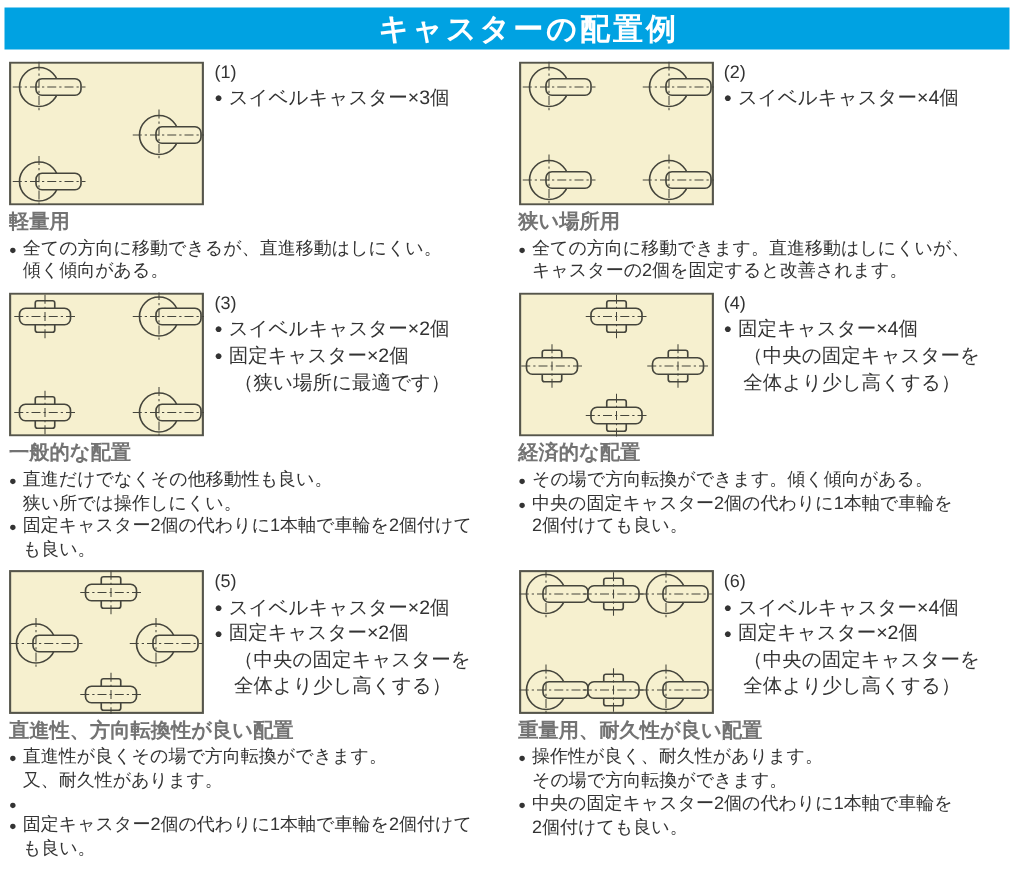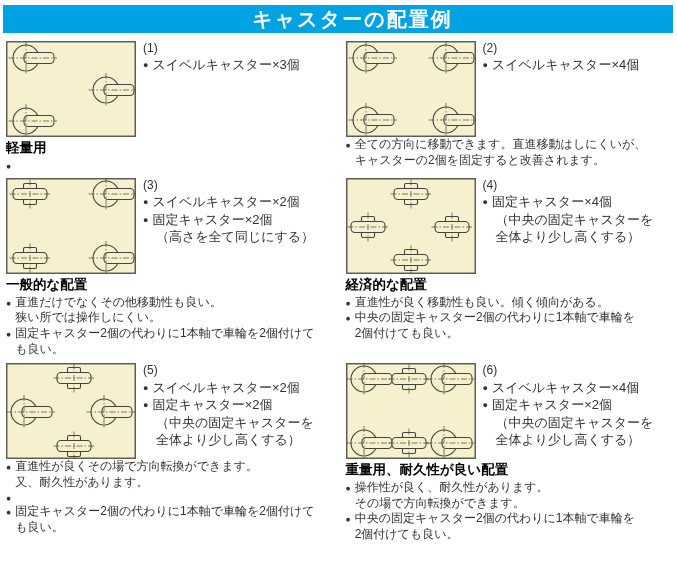--- a/index.html
+++ b/index.html
@@ -18,21 +18,21 @@
     padding:0 6px;
   }
   .section{margin-bottom:6px;}
   .dtop{display:flex;gap:7px;align-items:flex-start;}
   .diagram{flex:none;display:block;}
   .specs{padding-top:0;}
   .num{font-size:12px;color:#333;line-height:1.2;margin-bottom:1px;}
   .specline{display:flex;align-items:flex-start;font-size:13px;line-height:1.35;color:#333;}
   .specline .dot{font-size:9px;margin:3px 4px 0 0;flex:none;}
   .specline.noBullet{padding-left:13px;}
-  .heading{font-size:13.5px;font-weight:bold;color:#000000;margin:3px 0 1px;line-height:1.25;}
+  .heading{font-size:13.5px;font-weight:bold;color:#737373;margin:3px 0 1px;line-height:1.25;}
   .bullet{display:flex;align-items:flex-start;font-size:12px;line-height:1.3;color:#333;}
   .bullet .dot{font-size:8.5px;margin:3px 4px 0 0;flex:none;}
   .bullet .txt{white-space:pre-line;}
 </style>
 </head>
 <body>
 
 <div class="header-bar" style="background: rgb(0, 162, 226); color: rgb(255, 255, 255);">
   <span>キャスターの配置例</span>
 </div>
@@ -65,20 +65,22 @@
           <div class="num">(1)</div>
           <div class="specline">
             <span class="dot">●</span>
             <span class="txt">スイベルキャスター×3個</span>
           </div>
         </div>
       </div>
       <div class="heading">軽量用</div>
       <div class="bullet">
         <span class="dot">●</span>
+        <span class="txt">全ての方向に移動できるが、直進移動はしにくい。
+傾く傾向がある。</span>
       </div>
     </div>
     <div class="section">
       <div class="dtop">
         <svg width="130" height="96" viewBox="0 0 130 96" class="diagram">
           <rect x="0.75" y="0.75" width="128.5" height="94.5" fill="#f6f0cf" stroke="#55554b" stroke-width="1.4"></rect>
           <g transform="translate(20,17)">
             <circle cx="0" cy="0" r="13" fill="#f6f0cf" stroke="#45453c" stroke-width="1.1"></circle>
             <rect x="-2" y="-5.5" width="30" height="11" rx="4" fill="#f6f0cf" stroke="#45453c" stroke-width="1.1"></rect>
             <line x1="-17.5" y1="0" x2="31" y2="0" stroke="#45453c" stroke-width="0.7" stroke-dasharray="6 2 1.5 2"></line>
@@ -104,20 +106,21 @@
           </g>
         </svg>
         <div class="specs">
           <div class="num">(2)</div>
           <div class="specline">
             <span class="dot">●</span>
             <span class="txt">スイベルキャスター×4個</span>
           </div>
         </div>
       </div>
+      <div class="heading">狭い場所用</div>
       <div class="bullet">
         <span class="dot">●</span>
         <span class="txt">全ての方向に移動できます。直進移動はしにくいが、
 キャスターの2個を固定すると改善されます。</span>
       </div>
     </div>
     <div class="section">
       <div class="dtop">
         <svg width="130" height="96" viewBox="0 0 130 96" class="diagram">
           <rect x="0.75" y="0.75" width="128.5" height="94.5" fill="#f6f0cf" stroke="#55554b" stroke-width="1.4"></rect>
@@ -150,21 +153,21 @@
           <div class="num">(3)</div>
           <div class="specline">
             <span class="dot">●</span>
             <span class="txt">スイベルキャスター×2個</span>
           </div>
           <div class="specline">
             <span class="dot">●</span>
             <span class="txt">固定キャスター×2個</span>
           </div>
           <div class="specline noBullet">
-            <span class="txt">（高さを全て同じにする）</span>
+            <span class="txt">（狭い場所に最適です）</span>
           </div>
         </div>
       </div>
       <div class="heading">一般的な配置</div>
       <div class="bullet">
         <span class="dot">●</span>
         <span class="txt">直進だけでなくその他移動性も良い。
 狭い所では操作しにくい。</span>
       </div>
       <div class="bullet">
@@ -212,21 +215,21 @@
             <span class="txt">（中央の固定キャスターを</span>
           </div>
           <div class="specline noBullet">
             <span class="txt">全体より少し高くする）</span>
           </div>
         </div>
       </div>
       <div class="heading">経済的な配置</div>
       <div class="bullet">
         <span class="dot">●</span>
-        <span class="txt">直進性が良く移動性も良い。傾く傾向がある。</span>
+        <span class="txt">その場で方向転換ができます。傾く傾向がある。</span>
       </div>
       <div class="bullet">
         <span class="dot">●</span>
         <span class="txt">中央の固定キャスター2個の代わりに1本軸で車輪を
 2個付けても良い。</span>
       </div>
     </div>
     <div class="section">
       <div class="dtop">
         <svg width="130" height="96" viewBox="0 0 130 96" class="diagram">
@@ -267,20 +270,21 @@
             <span class="txt">固定キャスター×2個</span>
           </div>
           <div class="specline noBullet">
             <span class="txt">（中央の固定キャスターを</span>
           </div>
           <div class="specline noBullet">
             <span class="txt">全体より少し高くする）</span>
           </div>
         </div>
       </div>
+      <div class="heading">直進性、方向転換性が良い配置</div>
       <div class="bullet">
         <span class="dot">●</span>
         <span class="txt">直進性が良くその場で方向転換ができます。
 又、耐久性があります。</span>
       </div>
       <div class="bullet">
         <span class="dot">●</span>
       </div>
       <div class="bullet">
         <span class="dot">●</span>

